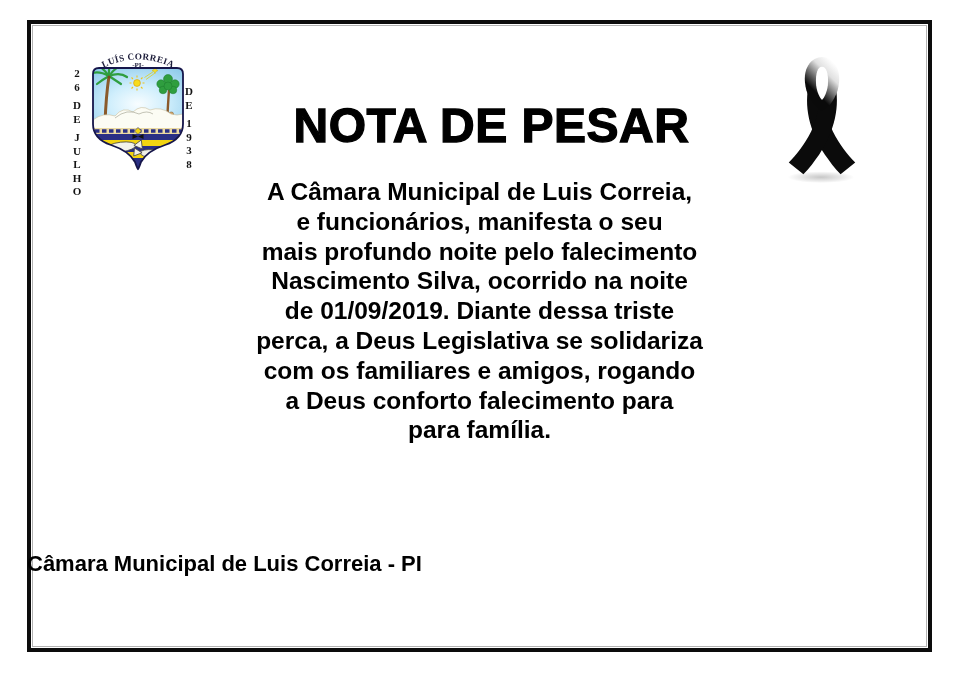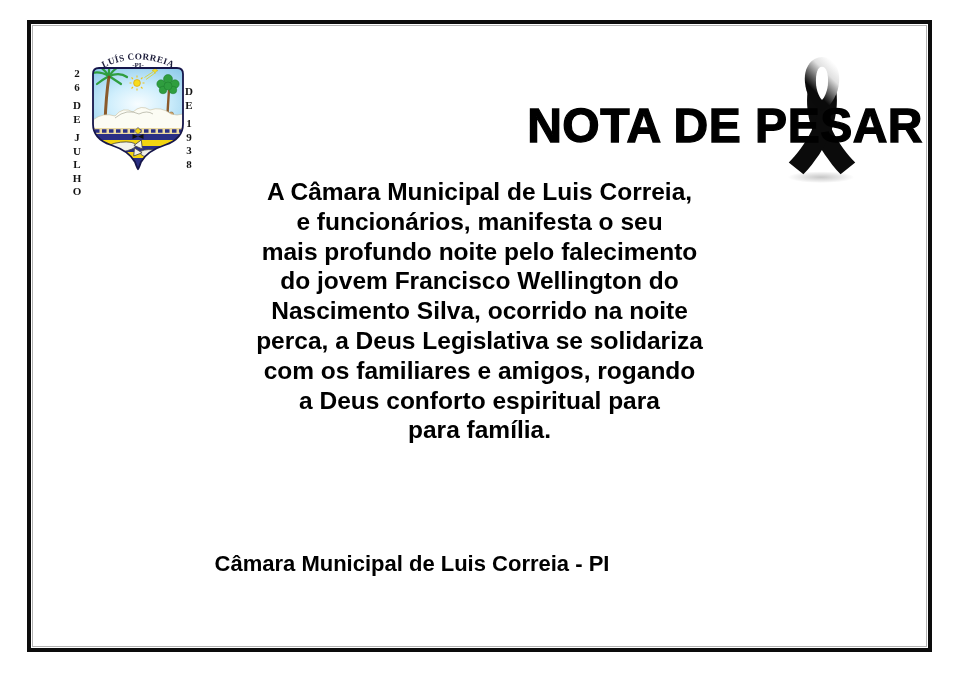--- a/index.html
+++ b/index.html
@@ -21,26 +21,26 @@
                font-size:11px; color:#141414; }
   .crest-col span { writing-mode:vertical-rl; text-orientation:upright;
                     letter-spacing:1.5px; line-height:1; }
   .crest-col.left  { left:16px;  top:21px; }
   .crest-col.right { left:128px; top:39px; }
 
   
   .ribbon { position:absolute; left:778px; top:52px; width:88px; height:134px; }
 
   
-  .title { position:absolute; left:18px; top:100px; width:905px; text-align:right;
+  .title { position:absolute; left:39px; top:100px; width:905px; text-align:center;
            font-weight:700; font-size:48px; line-height:1.1; color:#000;
            letter-spacing:0.5px; -webkit-text-stroke:1.3px #000; }
   .body-text { position:absolute; left:27px; top:177px; width:905px; text-align:center;
                font-weight:700; font-size:24.5px; line-height:29.8px; color:#000; }
-  .signature { position:absolute; left:27px; top:551px; width:770px; text-align:center;
+  .signature { position:absolute; left:27px; top:551px; width:770px; text-align:left;
                font-weight:700; font-size:22px; color:#000; }
 </style>
 </head>
 <body>
 
 <div class="stage">
 
   <div class="frame"></div>
 
   <div class="crest">
@@ -182,23 +182,23 @@
                C 43,46 40,41 39,33 Z" fill="#ffffff"></path>
     </svg>
   </div>
 
   <div class="title">NOTA DE PESAR</div>
 
   <div class="body-text">
     <div>A Câmara Municipal de Luis Correia,</div>
     <div>e funcionários, manifesta o seu</div>
     <div>mais profundo noite pelo falecimento</div>
-    <div>do jovem Francisco Wellington do</div>
     <div>Nascimento Silva, ocorrido na noite</div>
+    <div>de 01/09/2019. Diante dessa triste</div>
     <div>perca, a Deus Legislativa se solidariza</div>
     <div>com os familiares e amigos, rogando</div>
-    <div>a Deus conforto espiritual para</div>
+    <div>a Deus conforto falecimento para</div>
     <div>para família.</div>
   </div>
 
   <div class="signature">Câmara Municipal de Luis Correia - PI</div>
 
 </div>
 
 </body></html>

